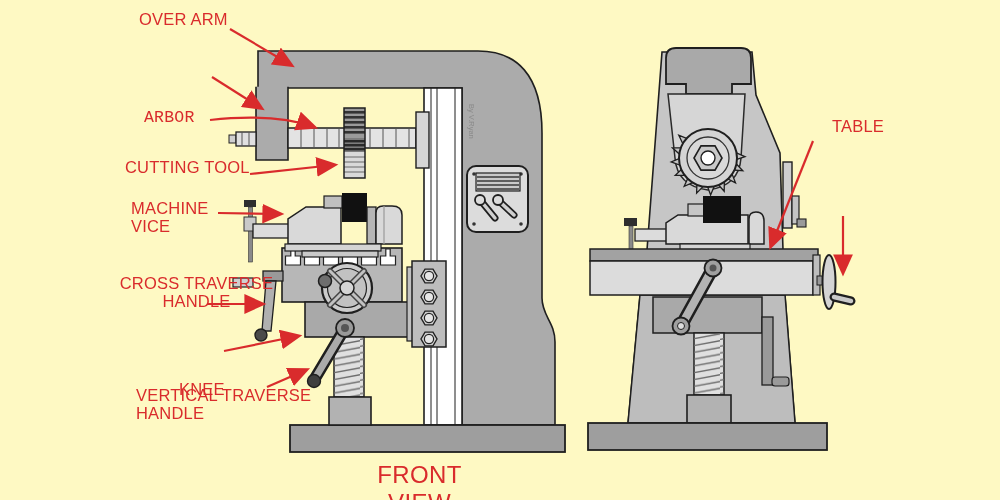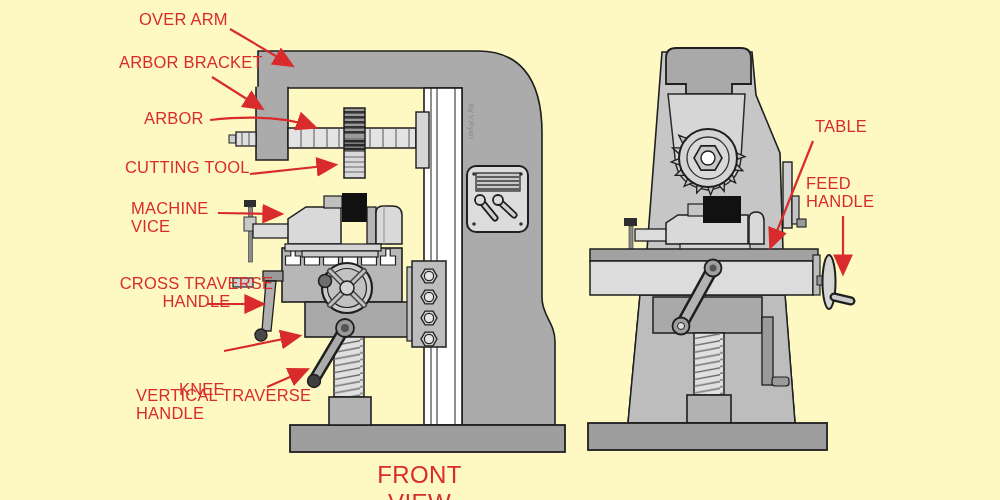--- a/index.html
+++ b/index.html
@@ -267,24 +267,22 @@
     <path d="M218,213 L280,214" marker-end="url(#ah)"></path>
     <path d="M207,304 L262,304" marker-end="url(#ah)"></path>
     <path d="M224,351 L298,336" marker-end="url(#ah)"></path>
     <path d="M267,387 L306,370" marker-end="url(#ah)"></path>
     <path d="M813,141 L771,246" marker-end="url(#ah)"></path>
     <path d="M843,216 L843,272" marker-end="url(#ah)"></path>
   </g>
 </svg>
 
   <div class="lbl" style="left:139px;top:10px;">OVER ARM</div>
-  <div class="lbl" style="left:119px;top:53px;">ARBOR BRACKET</div>
-  <div class="lbl" style="left:144px;top:109px;">ARBOR</div>
+  <div class="lbl" style="left:144px;top:109px;font-family:Liberation Mono, monospace;">ARBOR</div>
   <div class="lbl" style="left:125px;top:158px;">CUTTING TOOL</div>
   <div class="lbl" style="left:131px;top:199px;width:95px;">MACHINE VICE</div>
   <div class="lbl" style="left:119px;top:274px;width:155px;text-align:center;">CROSS TRAVERSE HANDLE</div>
   <div class="lbl" style="left:179px;top:348px;margin-top:32px;">KNEE</div>
   <div class="lbl" style="left:136px;top:386px;width:180px;">VERTICAL TRAVERSE HANDLE</div>
-  <div class="lbl" style="left:815px;top:117px;">TABLE</div>
-  <div class="lbl" style="left:806px;top:174px;width:75px;">FEED HANDLE</div>
+  <div class="lbl" style="left:832px;top:117px;">TABLE</div>
 
   <div class="caption" style="left:352px;top:461px;width:135px;">FRONT VIEW</div>
 </div>
 
 </body></html>

